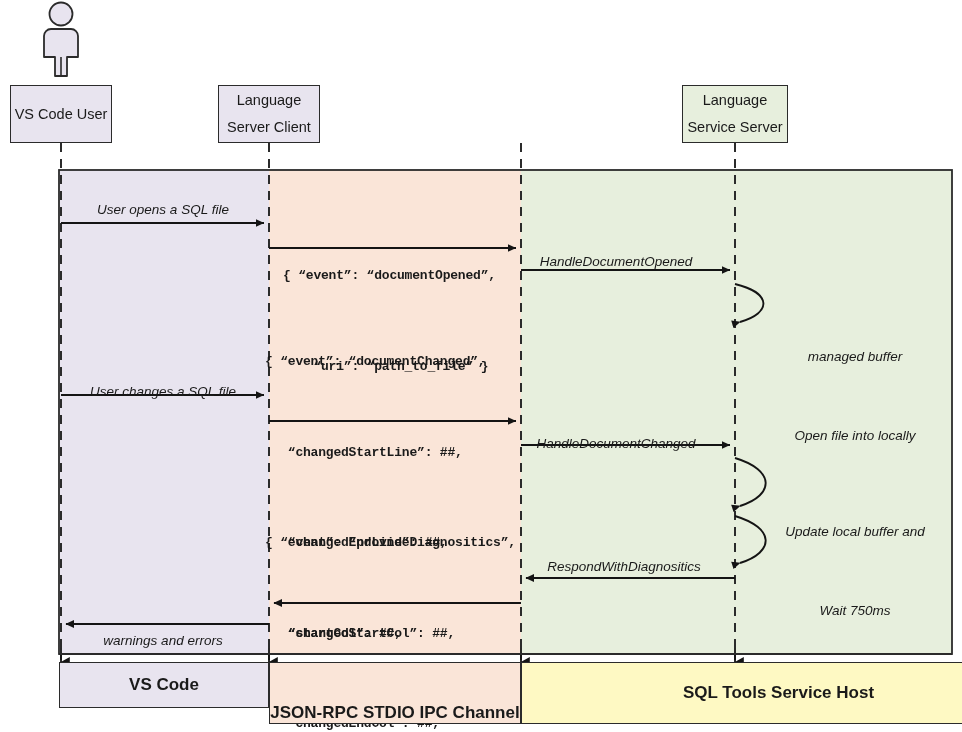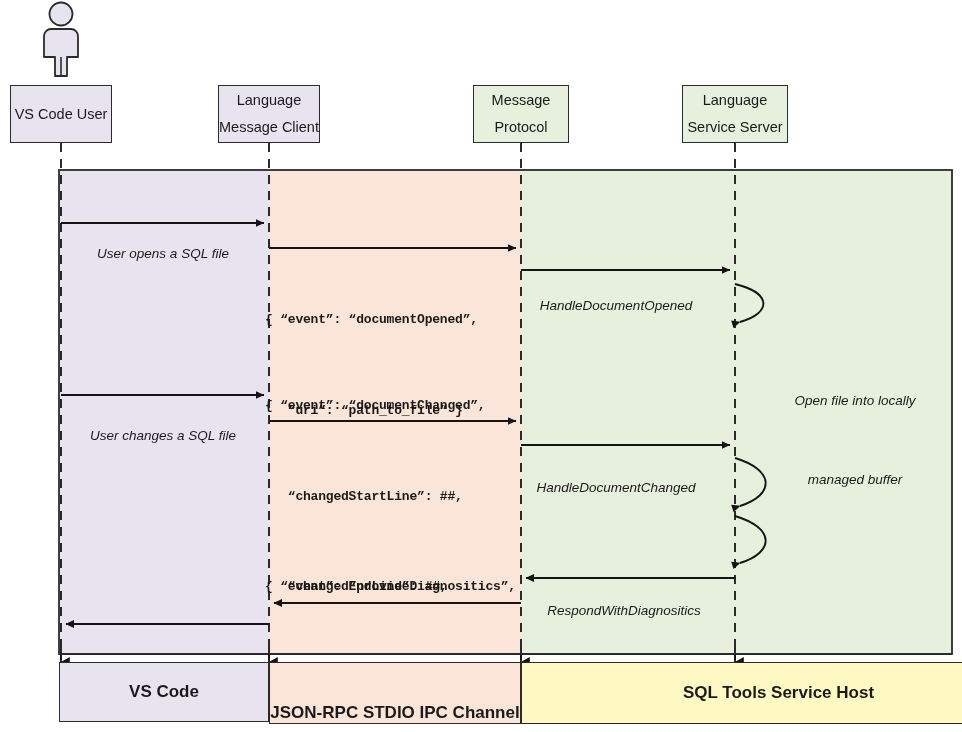--- a/index.html
+++ b/index.html
@@ -19,21 +19,20 @@
   svg.layer {
     position: absolute;
     left: 0; top: 0;
     width: 962px; height: 732px;
     overflow: visible;
   }
   .txt {
     position: absolute;
     white-space: pre;
     line-height: 1.0;
-    margin-top: 44px;
   }
   
   .pbox {
     position: absolute;
     box-sizing: border-box;
     border: 1.6px solid #2b2b2b;
     display: flex;
     flex-direction: column;
     align-items: center;
     justify-content: center;
@@ -155,48 +154,44 @@
 
     <line x1="59" y1="654" x2="952" y2="654" stroke="#2b2b2b" stroke-width="1.8"></line>
   </svg>
 
   <div class="pbox" style="left:10px; top:85px; width:102px; height:58px; background:#e8e4ef;">
     <span>VS Code User</span>
   </div>
 
   <div class="pbox" style="left:218px; top:85px; width:102px; height:58px; background:#e8e4ef;">
     <span>Language</span>
-    <span>Message Client</span>
-  </div>
-
-  <div class="pbox" style="left:473px; top:85px; width:96px; height:58px; background:#e7efdd;">
-    <span>Message</span>
-    <span>Protocol</span>
-  </div>
+    <span>Server Client</span>
+  </div>
+
 
   <div class="pbox" style="left:682px; top:85px; width:106px; height:58px; background:#e7efdd;">
     <span>Language</span>
     <span>Service Server</span>
   </div>
 
   <div class="txt msg-label" style="left:163px; top:203px;">User opens a SQL file</div>
 
   <div class="txt msg-label" style="left:616px; top:255px;text-align:right;">HandleDocumentOpened</div>
 
   <div class="txt msg-label" style="left:163px; top:385px;">User changes a SQL file</div>
 
   <div class="txt msg-label" style="left:616px; top:437px;">HandleDocumentChanged</div>
 
   <div class="txt msg-label" style="left:624px; top:560px;">RespondWithDiagnositics</div>
 
   <div class="txt note-label" style="left:163px; top:575px;">
     <div>warnings and errors</div>
   </div>
 
-  <div class="txt json-block" style="left:265px; top:201px;">
+  <div class="txt json-block" style="left:283px; top:201px;text-align:center;">
     <div>{ “event”: “documentOpened”,</div>
     <div>   “uri”: “path_to_file” }</div>
   </div>
 
   <div class="txt json-block" style="left:265px; top:287px;">
     <div>{ “event”: “documentChanged”,</div>
     <div>   “changedStartLine”: ##,</div>
     <div>   “changedEndLine”: ##,</div>
     <div>   “changedStartCol”: ##,</div>
     <div>   “changedEndCol”: ##,</div>
@@ -205,27 +200,31 @@
 
   <div class="txt json-block" style="left:265px; top:468px;">
     <div>{ “event”: “provideDiagnositics”,</div>
     <div>   “startCol”: ##,</div>
     
     
     
   </div>
 
   <div class="txt note-label" style="left:855px; top:291px;">
+    <div>managed buffer</div>
     <div>Open file into locally</div>
-    <div>managed buffer</div>
-  </div>
-
-
-
-  <div class="fcell" style="left:59px; top:662px; width:210px; height:60px; background:#e8e4ef;">
+  </div>
+
+  <div class="txt note-label" style="left:855px; top:466px;">
+    <div>Update local buffer and</div>
+    <div>Wait 750ms</div>
+  </div>
+
+
+  <div class="fcell" style="left:59px; top:662px; width:210px; height:46px; background:#e8e4ef;">
     <span>VS Code</span>
   </div>
   <div class="fcell" style="left:269px; top:662px; width:252px; height:62px; background:#fae5d8;align-items:flex-end;">
     <span>JSON-RPC STDIO IPC Channel</span>
   </div>
   <div class="fcell" style="left:521px; top:662px; width:515px; height:62px; background:#fef9c3;">
     <span>SQL Tools Service Host</span>
   </div>
 
 </div>

